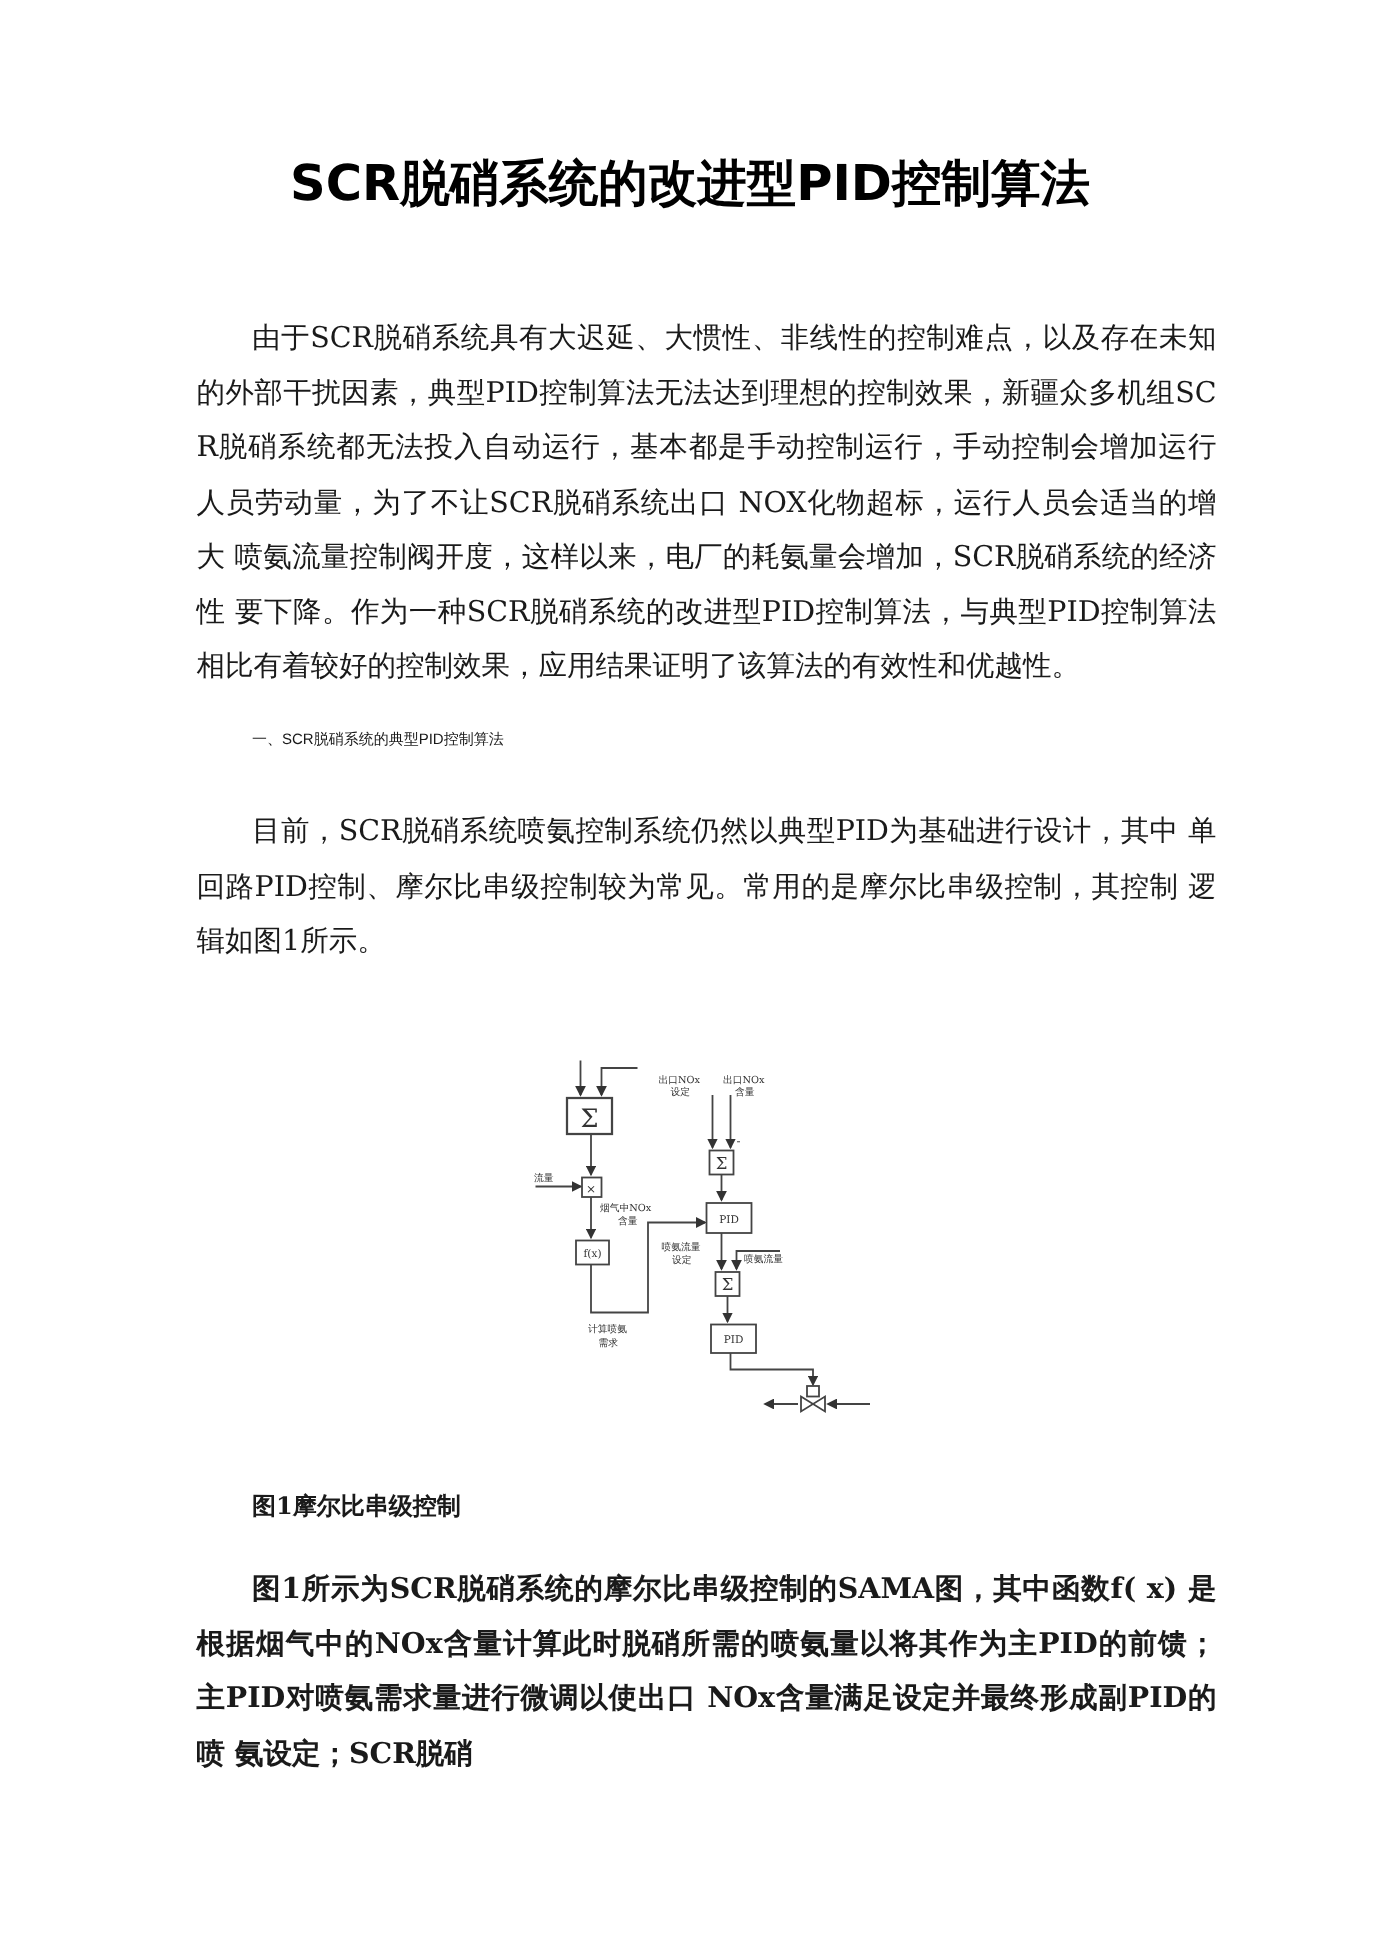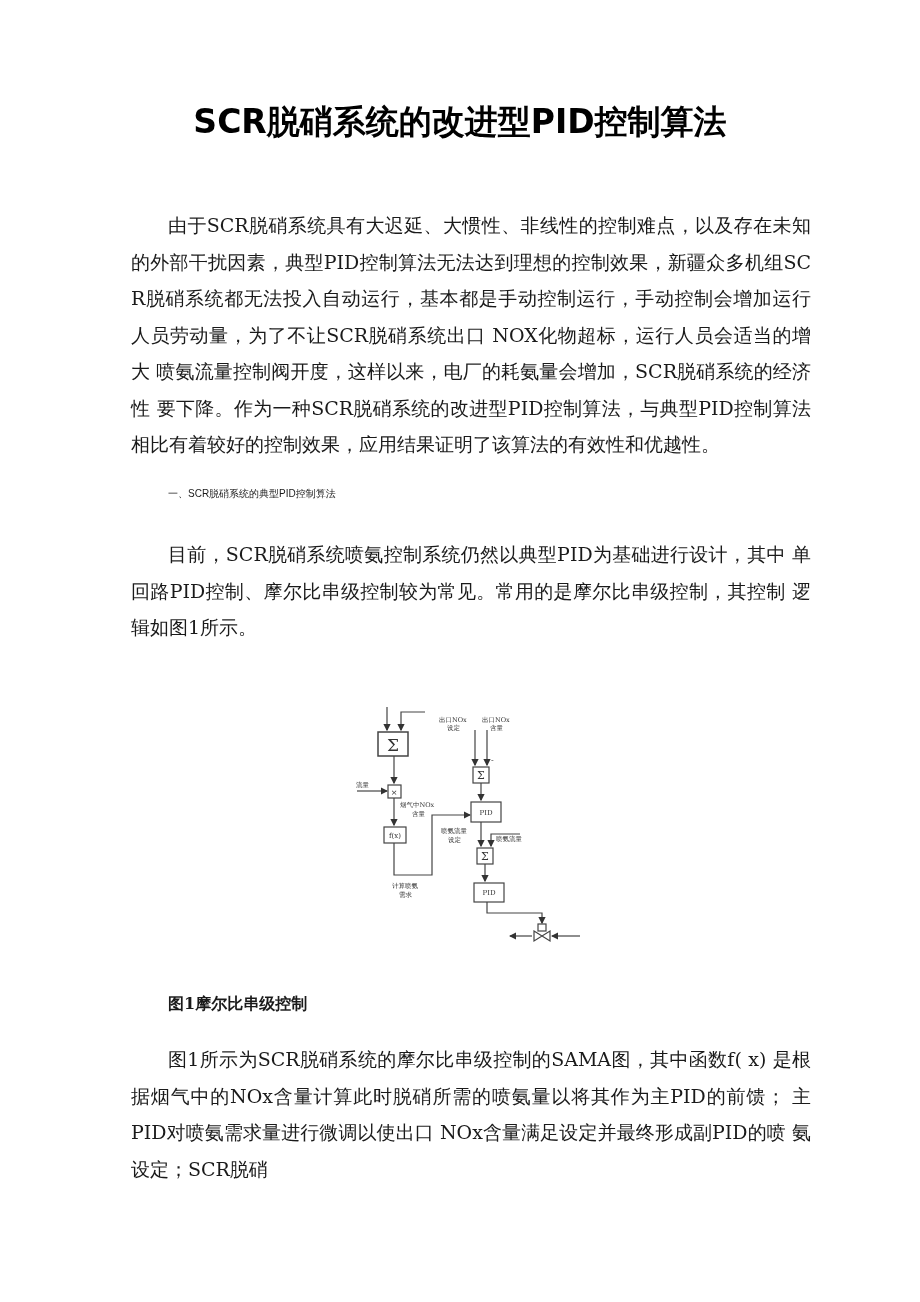--- a/index.html
+++ b/index.html
@@ -100,13 +100,13 @@
     <text x="108" y="147" font-size="6.5">设定</text>
     <text x="156" y="146" font-size="6.5">喷氨流量</text>
     <text x="52" y="193" font-size="6.5">计算喷氨</text>
     <text x="59" y="202" font-size="6.5">需求</text>
     <text x="151" y="68" font-size="8">-</text>
   </svg>
 </div>
 
 <div class="caption" style="top:992px;">图1摩尔比串级控制</div>
 
-<p class="para" style="top:1041px;">图1所示为SCR脱硝系统的摩尔比串级控制的SAMA图，其中函数f( x) 是根据烟气中的NOx含量计算此时脱硝所需的喷氨量以将其作为主PID的前馈； 主PID对喷氨需求量进行微调以使出口 NOx含量满足设定并最终形成副PID的喷 氨设定；SCR脱硝</p>
+<p class="para" style="top:1041px;font-weight:bold;">图1所示为SCR脱硝系统的摩尔比串级控制的SAMA图，其中函数f( x) 是根据烟气中的NOx含量计算此时脱硝所需的喷氨量以将其作为主PID的前馈； 主PID对喷氨需求量进行微调以使出口 NOx含量满足设定并最终形成副PID的喷 氨设定；SCR脱硝</p>
 
 </body></html>

